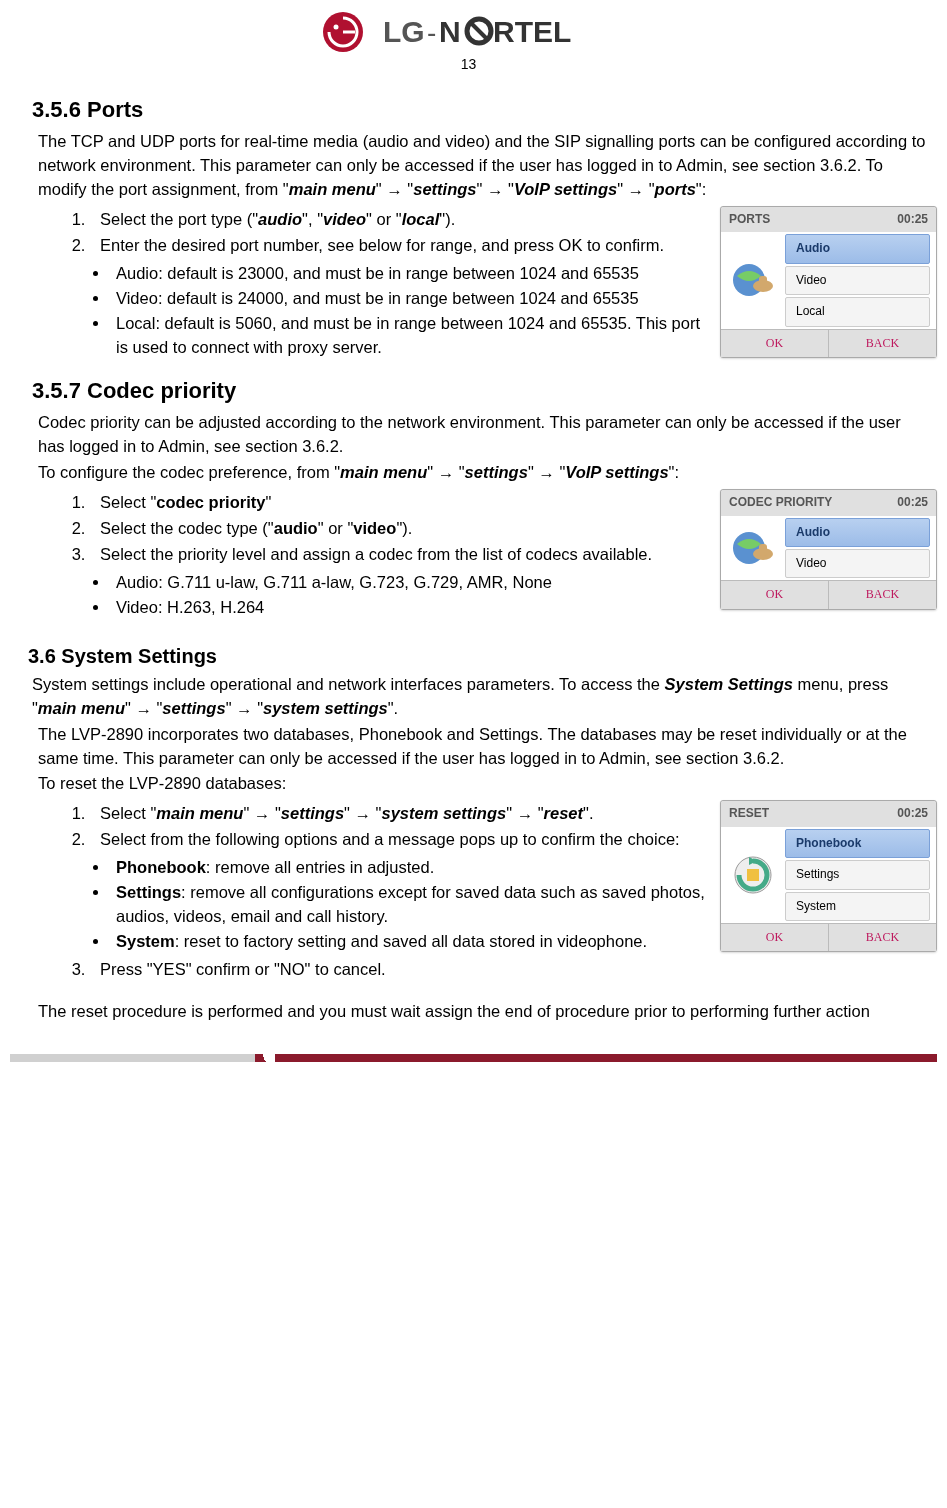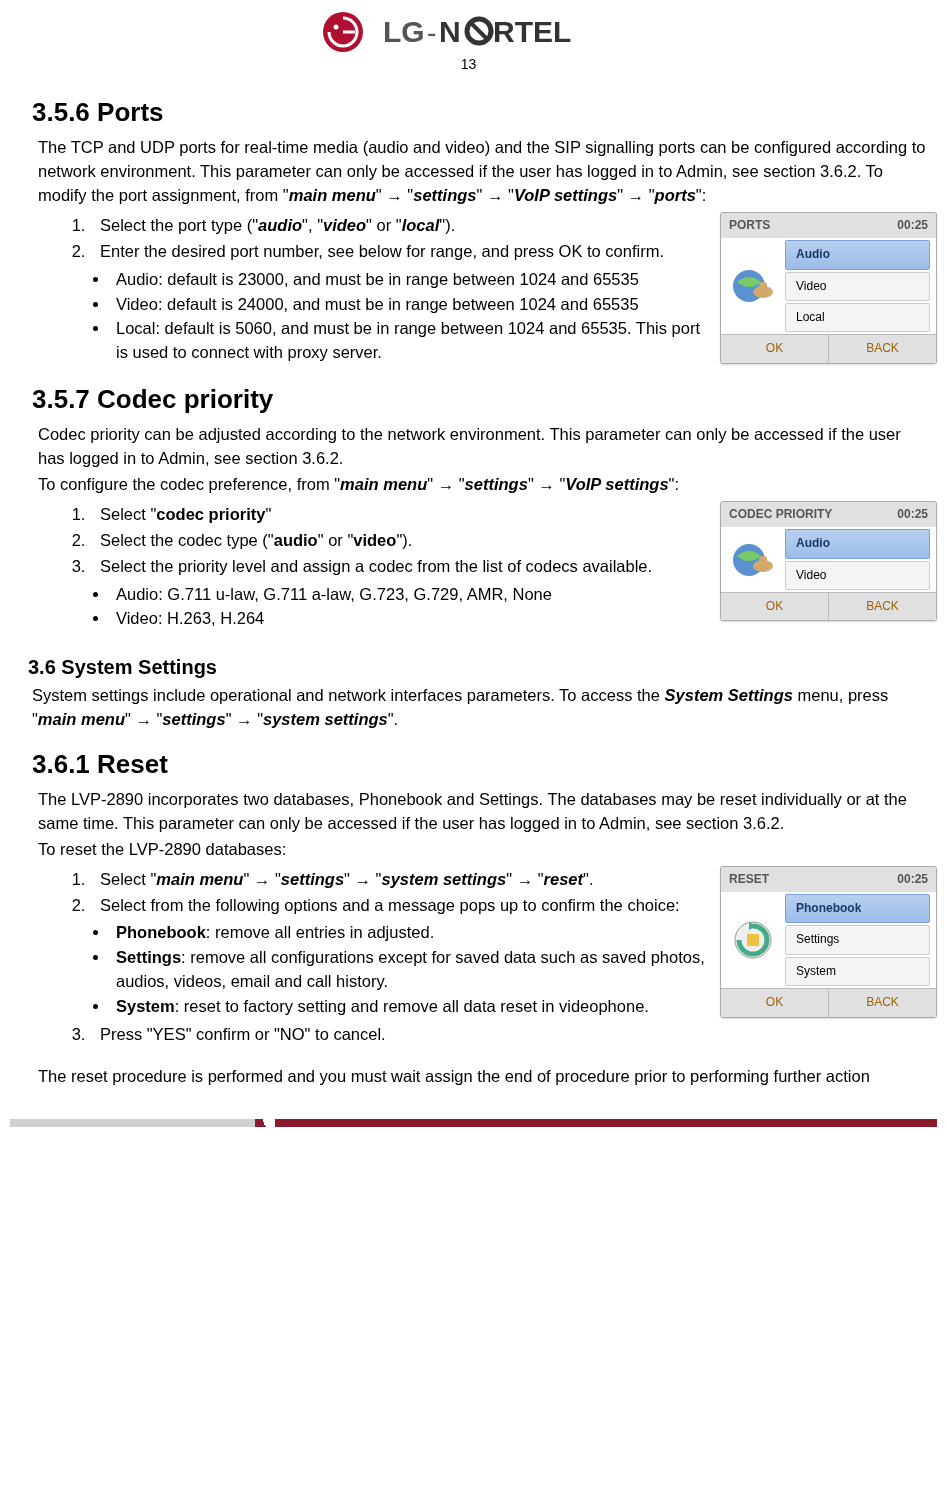--- a/index.html
+++ b/index.html
@@ -22,21 +22,21 @@
     justify-content: space-between;
     padding: 0 10px 6px 0;
     flex-direction: column;
   }
   .logo {
     display: flex;
     align-items: center;
   }
   .logo svg { display:block; }
   .pnum { font-size: 14px; }
-  h3 { font-size: 26px; margin: 14px 0 4px 22px; font-weight: bold; }
+  h3 { font-size: 22px; margin: 14px 0 4px 22px; font-weight: bold; }
   h2 { font-size: 20px; margin: 20px 0 2px 18px; font-weight: bold; }
   .body-block { margin: 2px 10px 2px 28px; }
   ol { margin: 4px 0; padding-left: 0; }
   ol > li { margin: 2px 0 2px 80px; padding-left: 10px; }
   ul.bul { list-style: disc; margin: 2px 0; padding-left: 0; }
   ul.bul > li { margin: 1px 0 1px 100px; padding-left: 6px; }
   .row { display:flex; align-items:flex-start; }
   .txtcol { flex: 1; }
   .uiwidget {
     width: 215px; border: 1px solid #aaa; border-radius: 3px;
@@ -58,21 +58,21 @@
   .uiw-list { flex:1; }
   .uiw-item {
     padding: 5px 10px; border:1px solid #ccc; margin:2px 6px 2px 0;
     border-radius:2px; background:#f4f4f4; font-size:12px;
   }
   .uiw-item.sel {
     background: linear-gradient(#b8d0f0, #9cbce8);
     border-color:#7aa0d8; color:#1a3a6a; font-weight:bold;
   }
   .uiw-bottom {
-    display:flex; background:#e0e0e0; color:#a16207; font-size:12px;
+    display:flex; background:#e0e0e0; color:#be185d; font-size:12px;font-family:Liberation Serif, serif;
   }
   .uiw-bottom > div {
     flex:1; text-align:center; padding:5px 0; border-top:1px solid #bbb;
   }
   .uiw-bottom > div:first-child { border-right:1px solid #bbb; }
   .footerbar {
     margin-top: 30px;
     display:flex; height:8px;
   }
   .fb-gray { width:245px; background:#d0d0d0; }
@@ -196,36 +196,35 @@
         <div>BACK</div>
       </div>
     </div>
   </div>
 
   <h2>3.6    System Settings</h2>
   <div class="body-block" style="margin-left:22px">
     <span>System settings include operational and network interfaces parameters.  To access the </span><b><i><span>System Settings</span></i></b><span> menu, press "</span><b><i><span>main menu</span></i></b><span>" → "</span><b><i><span>settings</span></i></b><span>" → "</span><b><i><span>system settings</span></i></b><span>".</span>
   </div>
 
-  <h3>3.6.1    Reset</h3>
   <div class="body-block">The LVP-2890 incorporates two databases, Phonebook and Settings.  The databases may be reset individually or at the same time.  This parameter can only be accessed if the user has logged in to Admin, see section 3.6.2.</div>
   <div class="body-block">To reset the LVP-2890 databases:</div>
 
   <div class="row">
     <div class="txtcol">
       <ol>
         <li>
           <span>Select "</span><b><i><span>main menu</span></i></b><span>" → "</span><b><i><span>settings</span></i></b><span>" → "</span><b><i><span>system settings</span></i></b><span>" → "</span><b><i><span>reset</span></i></b><span>".</span>
         </li>
         <li>Select from the following options and a message pops up to confirm the choice:</li>
       </ol>
       <ul class="bul">
         <li><b><span>Phonebook</span></b><span>: remove all entries in adjusted.</span></li>
         <li><b><span>Settings</span></b><span>: remove all configurations except for saved data such as saved photos, audios, videos, email and call history.</span></li>
-        <li><b><span>System</span></b><span>: reset to factory setting and remove all data reset in videophone.</span></li>
+        <li><b><span>System</span></b><span>: reset to factory setting and saved all data stored in videophone.</span></li>
       </ul>
       <ol start="3">
         <li>Press "YES" confirm or "NO" to cancel.</li>
       </ol>
     </div>
     <div class="uiwidget">
       <div class="uiw-title">
         <span>RESET</span>
         <span>00:25</span>
       </div>

